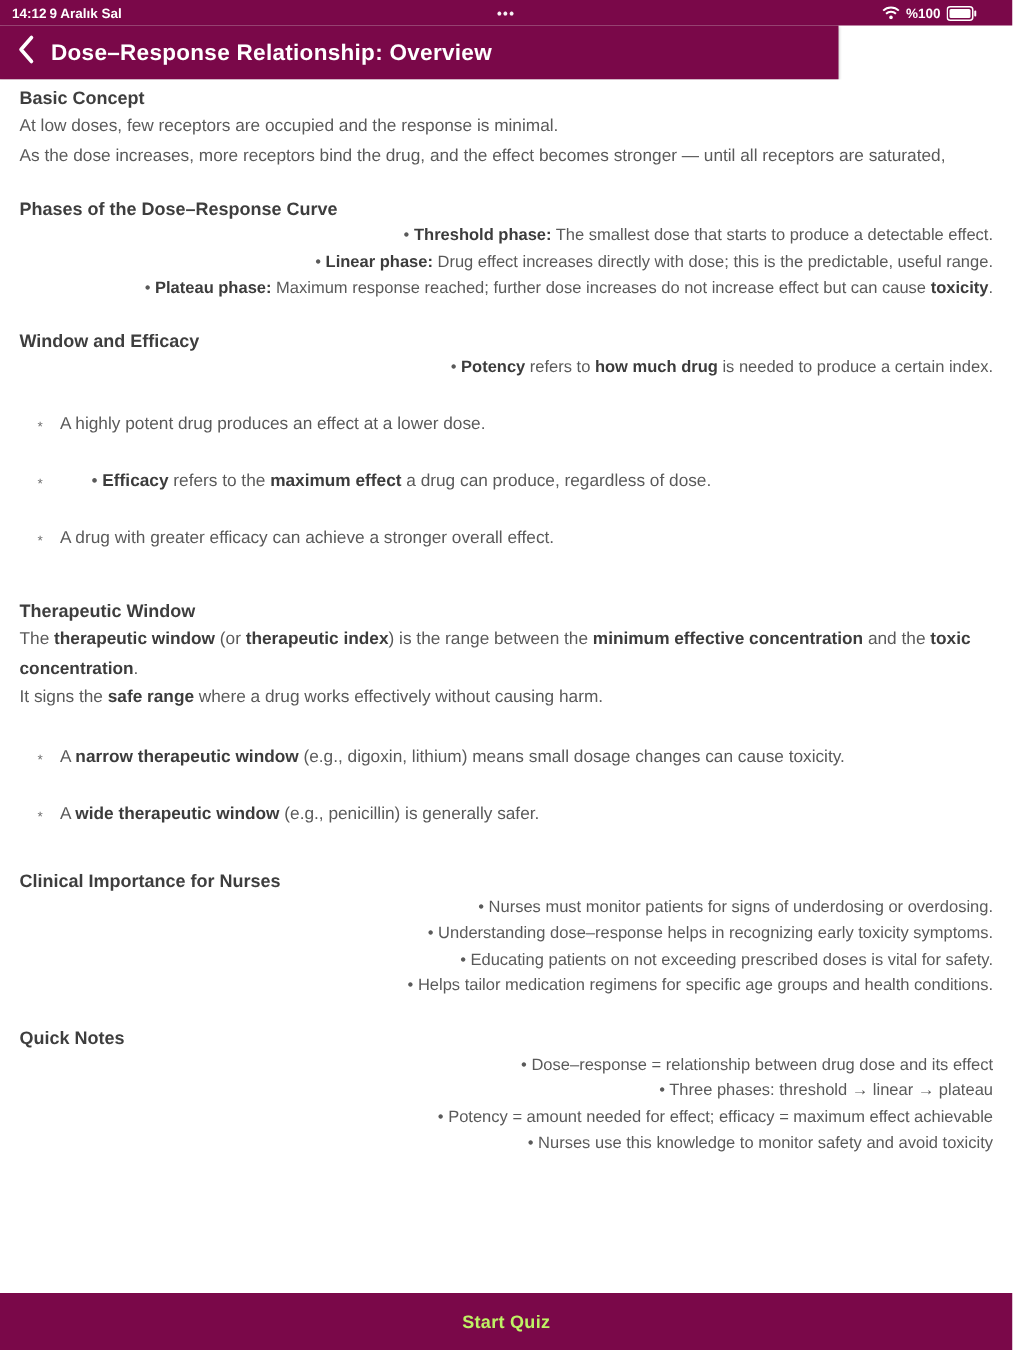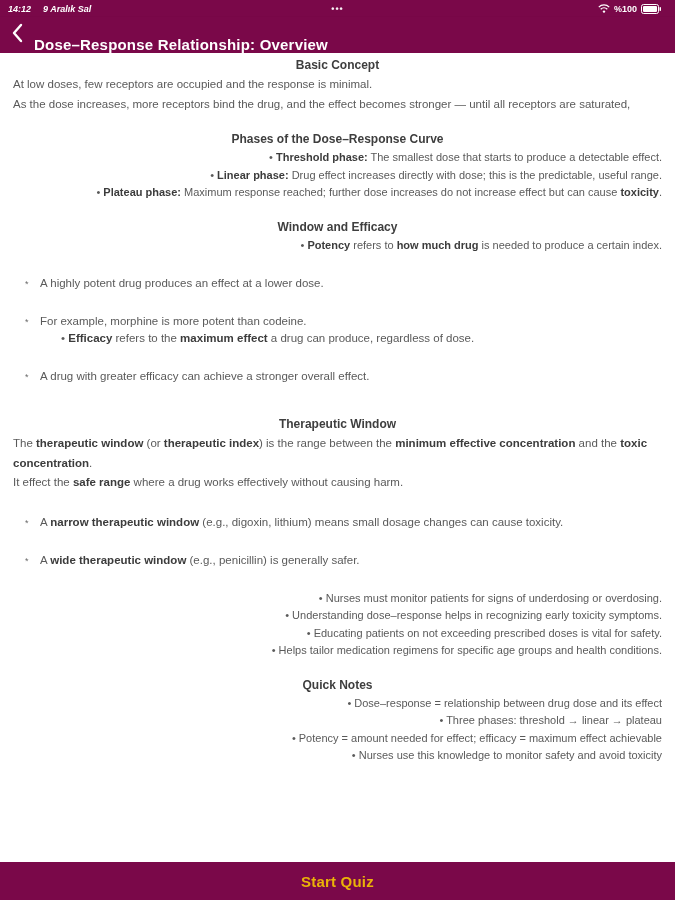--- a/index.html
+++ b/index.html
@@ -4,52 +4,52 @@
 <style>
   * { margin:0; padding:0; box-sizing:border-box; }
   html,body { width:675px; height:900px; overflow:hidden; background:#ffffff;
               font-family:"Liberation Sans","DejaVu Sans",sans-serif; }
   .app { position:relative; width:675px; height:900px; background:#ffffff; }
 
   
   .status-bar { position:absolute; top:0; left:0; width:675px; height:17px;
                 background:#7a0849; color:#fff; display:flex; align-items:center;
                 font-size:9px; font-weight:bold; }
-  .sb-left { padding-left:8px; display:flex; gap:12px; white-space:nowrap;font-style:italic; }
+  .sb-left { padding-left:8px; display:flex; gap:2px; white-space:nowrap; }
   .sb-center { position:absolute; left:0; right:0; text-align:center; font-size:9px; letter-spacing:1px; opacity:.95; }
-  .sb-right { margin-left:auto; padding-right:14px; display:flex; align-items:center; gap:4px; z-index:2; }
+  .sb-right { margin-left:auto; padding-right:24px; display:flex; align-items:center; gap:4px; z-index:2; }
   .wifi-svg, .batt-svg { display:block; }
 
   
-  .nav-header { position:absolute; top:17px; left:0; width:675px; height:36px;
-                background:#7a0849; display:flex; align-items:flex-end;
+  .nav-header { position:absolute; top:17px; left:0; width:559px; height:36px;
+                background:#7a0849; display:flex; align-items:center;
                 box-shadow:0 1px 2px rgba(0,0,0,.25); }
   .back-btn { width:34px; height:36px; display:flex; align-items:center; justify-content:center; cursor:pointer; }
   .nav-title { color:#ffffff; font-size:15px; font-weight:bold; letter-spacing:.2px; }
 
   
   .content { position:absolute; top:53px; left:0; width:675px; height:809px;
              background:#ffffff; padding:0 13px; overflow:hidden; color:#5a5a5a; }
   section { display:block; }
-  .doc-heading { font-size:12px; font-weight:600; color:#3e3e3e; line-height:19px; margin-top:16px;text-align:center; }
+  .doc-heading { font-size:12px; font-weight:600; color:#3e3e3e; line-height:19px; margin-top:16px; }
   section:nth-of-type(1) .doc-heading { margin-top:3px; }
   section:nth-of-type(4) .doc-heading { margin-top:30px; }
   section:nth-of-type(5) .doc-heading { margin-top:26px; }
   .para   { font-size:11.5px; line-height:19.5px; }
   .bullet { font-size:11px; line-height:17.5px;text-align:right; }
   .sub    { position:relative; margin:21px 0; padding-left:27px; font-size:11.5px; line-height:17px; }
   .sub .marker { position:absolute; left:12px; top:1px; font-size:9px; color:#6a6a6a; }
   .nested { margin-left:21px; font-size:11.5px; line-height:17px; }
   .b { font-weight:700; color:#3c3c3c; }
 
   
   .bottom-bar { position:absolute; left:0; bottom:0; width:675px; height:38px;
                 background:#7a0849; display:flex; align-items:center; justify-content:center;
                 cursor:pointer; }
-  .bottom-bar span { color:#eab308; font-size:15px; font-weight:bold; letter-spacing:.2px; }
+  .bottom-bar span { color:#bef264; font-size:12px; font-weight:bold; letter-spacing:.2px; }
 </style>
 </head>
 <body>
 
 <div class="app">
 
   <div class="status-bar">
     <div class="sb-left">
       <span>14:12</span>
       <span>9 Aralık Sal</span>
@@ -94,32 +94,33 @@
       <section>
         <div class="doc-heading">Phases of the Dose–Response Curve</div>
         <div class="bullet"><span>• </span><span class="b">Threshold phase:</span><span> The smallest dose that starts to produce a detectable effect.</span></div>
         <div class="bullet"><span>• </span><span class="b">Linear phase:</span><span> Drug effect increases directly with dose; this is the predictable, useful range.</span></div>
         <div class="bullet"><span>• </span><span class="b">Plateau phase:</span><span> Maximum response reached; further dose increases do not increase effect but can cause </span><span class="b">toxicity</span><span>.</span></div>
       </section>
       <section>
         <div class="doc-heading">Window and Efficacy</div>
         <div class="bullet"><span>• </span><span class="b">Potency</span><span> refers to </span><span class="b">how much drug</span><span> is needed to produce a certain index.</span></div>
         <div class="sub"><span class="marker">*</span><span>A highly potent drug produces an effect at a lower dose.</span></div>
-        <div class="sub"><span class="marker">*</span><span>For example, morphine is more potent than codeine.</span><div class="nested"><span>• </span><span class="b">Efficacy</span><span> refers to the </span><span class="b">maximum effect</span><span> a drug can produce, regardless of dose.</span></div></div>
+        <div class="sub"><span class="marker">*</span><div class="nested"><span>• </span><span class="b">Efficacy</span><span> refers to the </span><span class="b">maximum effect</span><span> a drug can produce, regardless of dose.</span></div></div>
         <div class="sub"><span class="marker">*</span><span>A drug with greater efficacy can achieve a stronger overall effect.</span></div>
       </section>
       <section>
         <div class="doc-heading">Therapeutic Window</div>
         <div class="para"><span>The </span><span class="b">therapeutic window</span><span> (or </span><span class="b">therapeutic index</span><span>) is the range between the </span><span class="b">minimum effective concentration</span><span> and the </span><span class="b">toxic</span></div>
         <div class="para"><span class="b">concentration</span><span>.</span></div>
-        <div class="para"><span>It effect the </span><span class="b">safe range</span><span> where a drug works effectively without causing harm.</span></div>
+        <div class="para"><span>It signs the </span><span class="b">safe range</span><span> where a drug works effectively without causing harm.</span></div>
         <div class="sub"><span class="marker">*</span><span>A </span><span class="b">narrow therapeutic window</span><span> (e.g., digoxin, lithium) means small dosage changes can cause toxicity.</span></div>
         <div class="sub"><span class="marker">*</span><span>A </span><span class="b">wide therapeutic window</span><span> (e.g., penicillin) is generally safer.</span></div>
       </section>
       <section>
+        <div class="doc-heading">Clinical Importance for Nurses</div>
         <div class="bullet"><span>• Nurses must monitor patients for signs of underdosing or overdosing.</span></div>
         <div class="bullet"><span>• Understanding dose–response helps in recognizing early toxicity symptoms.</span></div>
         <div class="bullet"><span>• Educating patients on not exceeding prescribed doses is vital for safety.</span></div>
         <div class="bullet"><span>• Helps tailor medication regimens for specific age groups and health conditions.</span></div>
       </section>
       <section>
         <div class="doc-heading">Quick Notes</div>
         <div class="bullet"><span>• Dose–response = relationship between drug dose and its effect</span></div>
         <div class="bullet"><span>• Three phases: threshold → linear → plateau</span></div>
         <div class="bullet"><span>• Potency = amount needed for effect; efficacy = maximum effect achievable</span></div>

